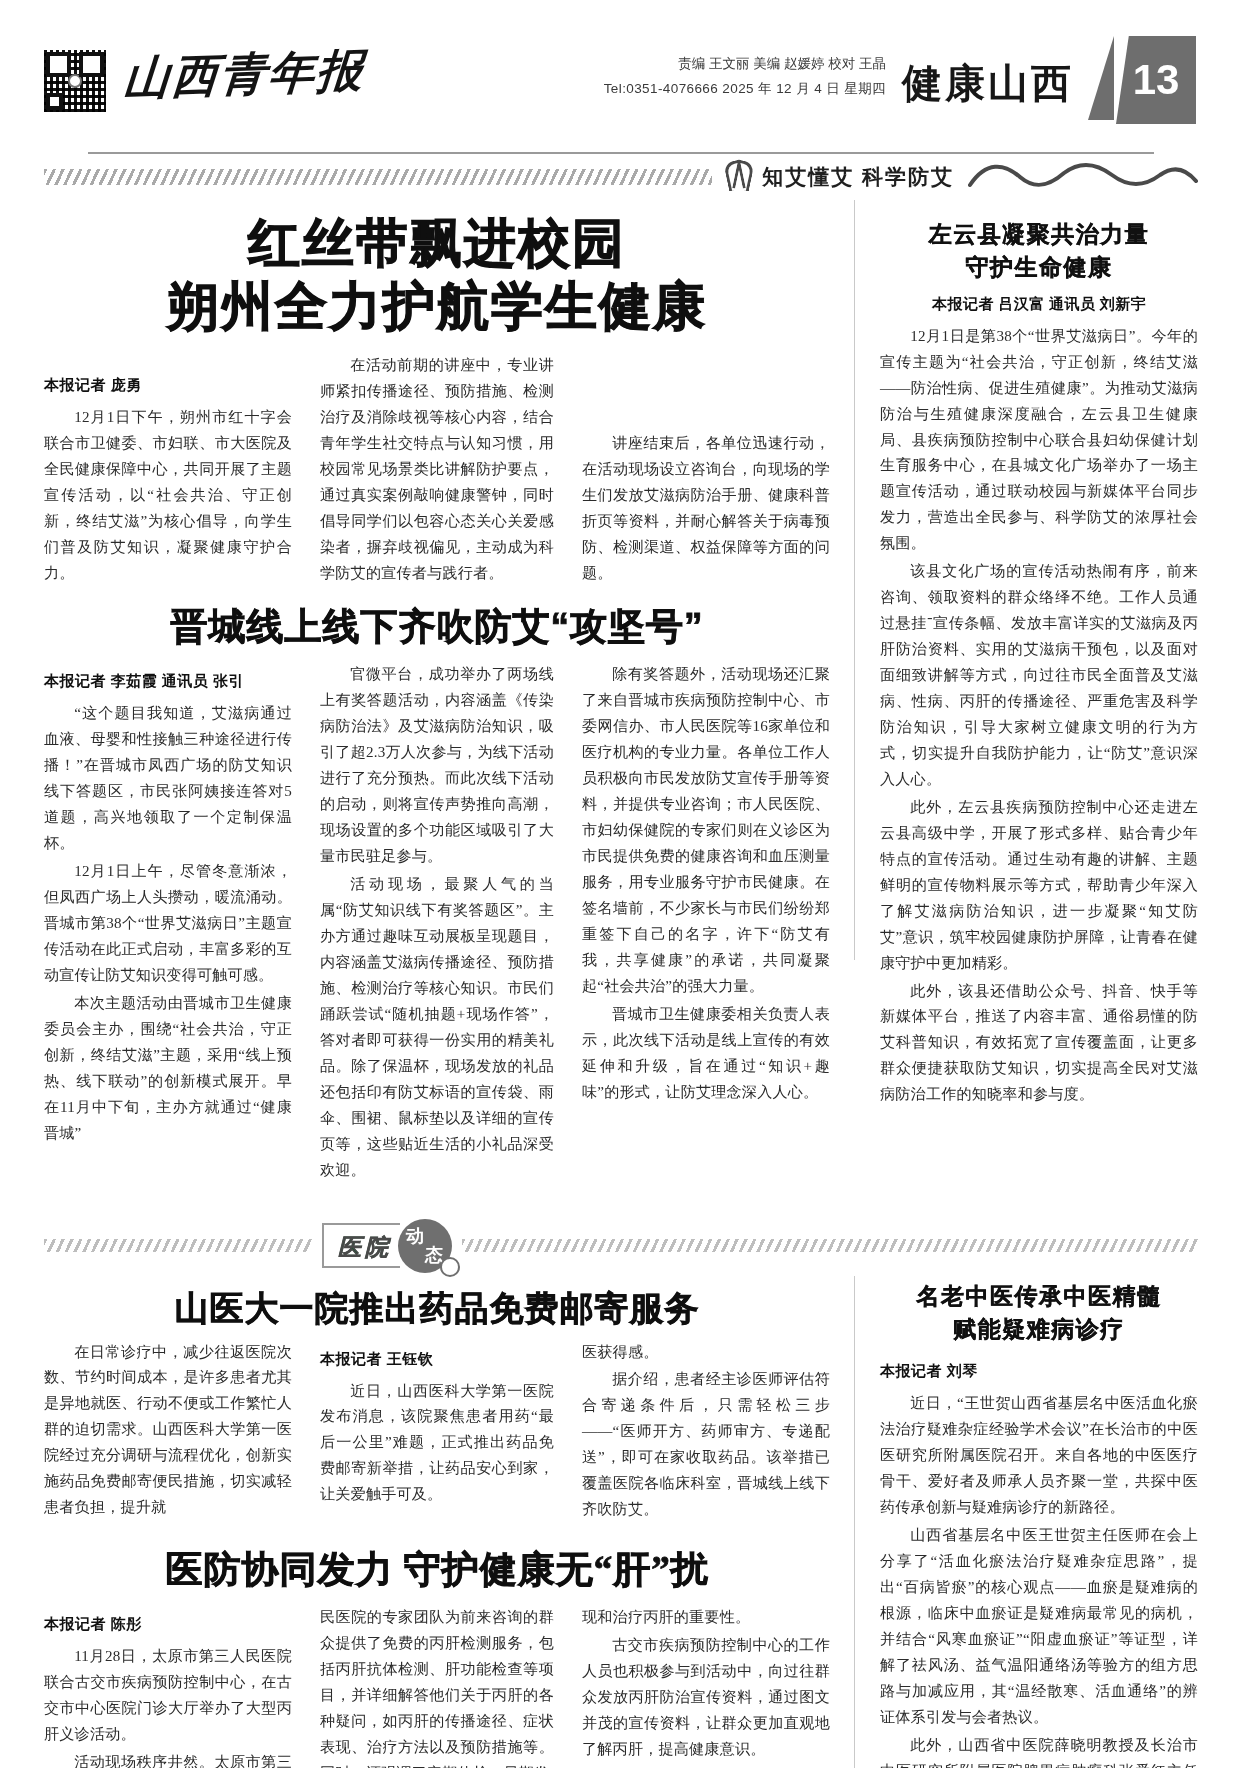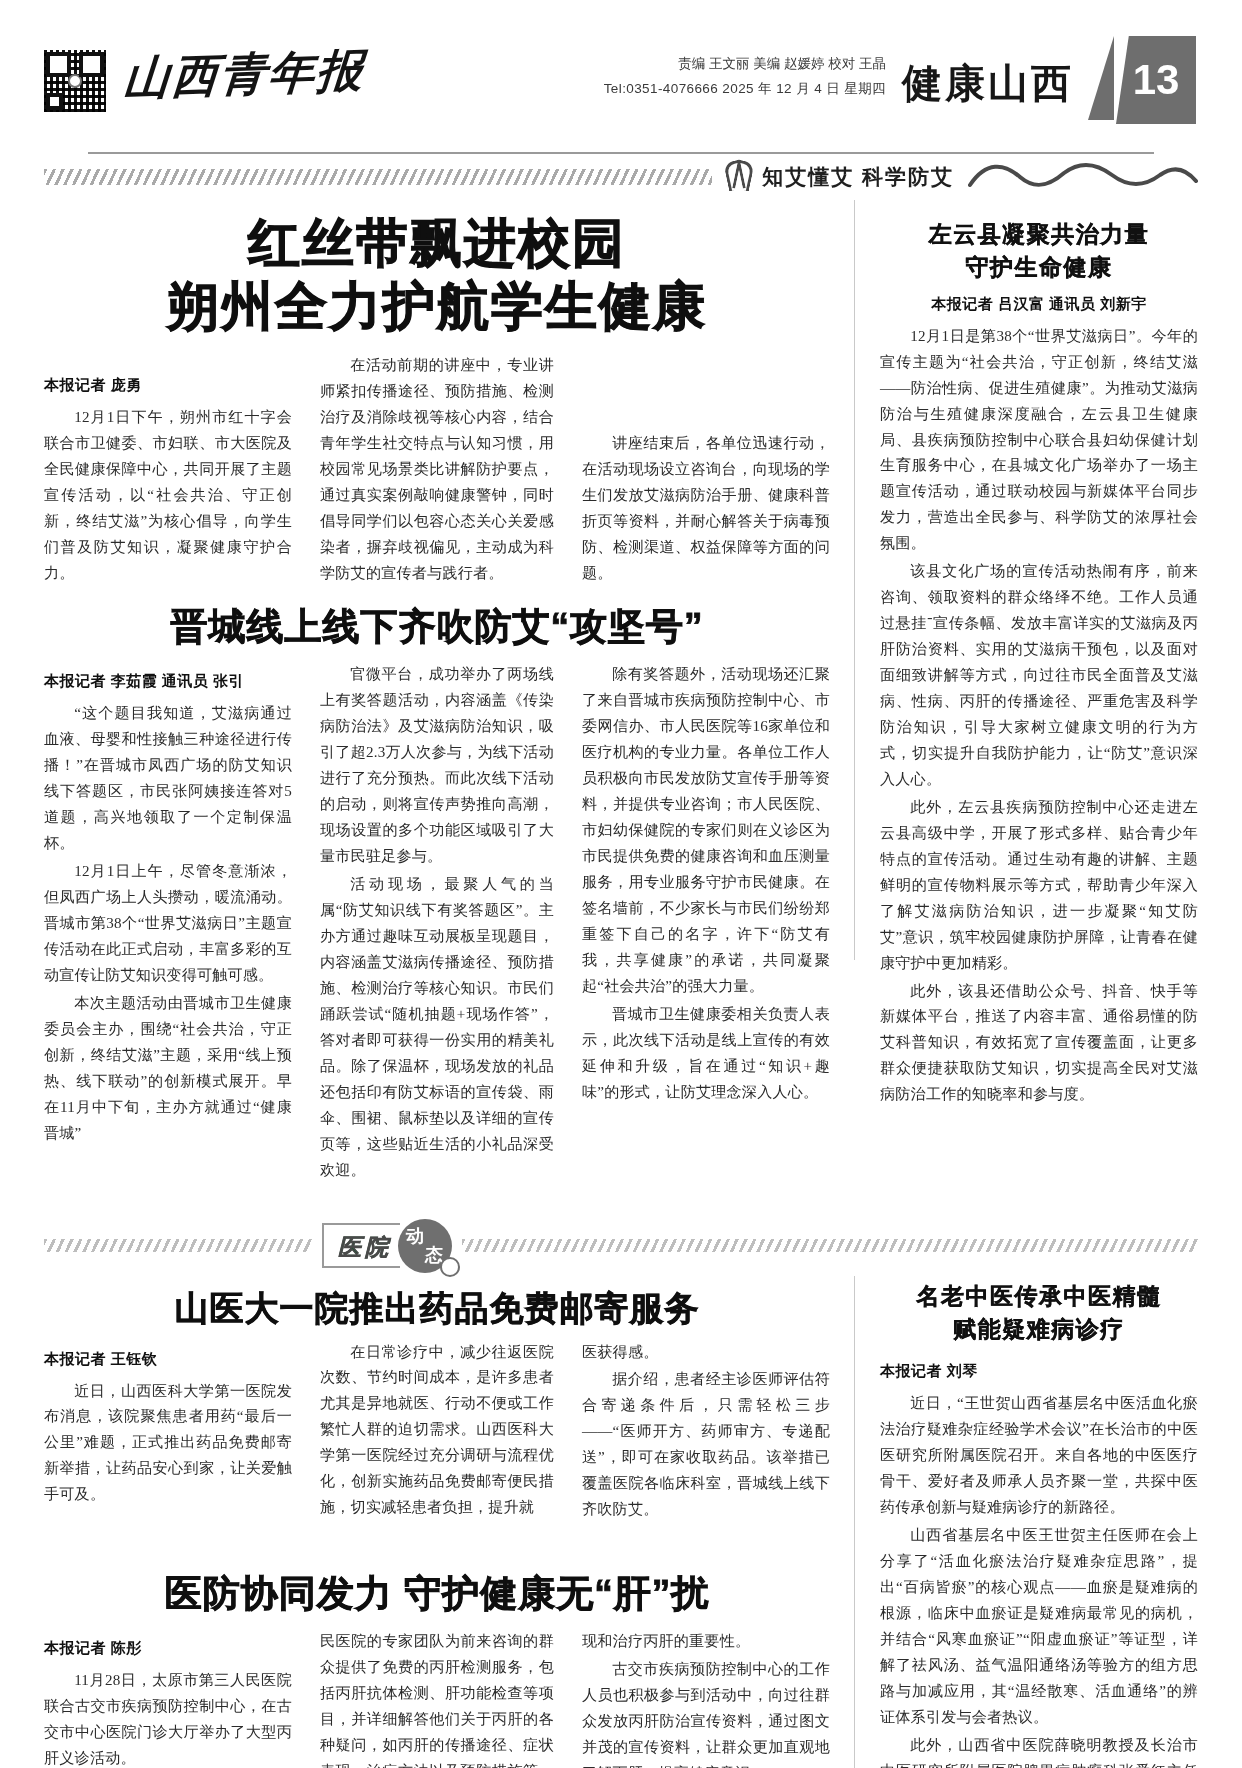--- a/index.html
+++ b/index.html
@@ -223,21 +223,21 @@
     -webkit-text-stroke:0.4px #111;
   }
   .byline {
     font-family:"Liberation Sans", sans-serif;
     font-weight:700;
     font-size: 15px;
     letter-spacing: .5px;
     color:#111;
     margin: 10px 0 10px 0;
   }
-  .byline.center { text-align:center; }
+  .byline.center { text-align:center;font-family:Liberation Serif, serif; }
 
   .cols { display:flex; gap:0; }
   .col { padding: 0 14px; }
   .col:first-child { padding-left:0; }
   .col:last-child { padding-right:0; }
 
   p.body {
     font-family: "Liberation Serif", "DejaVu Serif", serif;
     font-size: 15.1px;
     line-height: 1.72;
@@ -359,33 +359,33 @@
 
   <div class="content" style="margin-top:4px;">
     <div class="divider-v" style="left:810px; top:0; height:700px;"></div>
 
     <div class="cols">
       <div style="width:810px; padding-right:24px;">
 
         <h2 class="headline-3">山医大一院推出药品免费邮寄服务</h2>
         <div class="cols">
           <div class="col" style="width:262px;">
+            <p class="body">在日常诊疗中，减少往返医院次数、节约时间成本，是许多患者尤其是异地就医、行动不便或工作繁忙人群的迫切需求。山西医科大学第一医院经过充分调研与流程优化，创新实施药品免费邮寄便民措施，切实减轻患者负担，提升就</p>
+          </div>
+          <div class="col" style="width:262px;">
             <div class="byline">本报记者  王钰钦</div>
             <p class="body">近日，山西医科大学第一医院发布消息，该院聚焦患者用药“最后一公里”难题，正式推出药品免费邮寄新举措，让药品安心到家，让关爱触手可及。</p>
           </div>
           <div class="col" style="width:262px;">
-            <p class="body">在日常诊疗中，减少往返医院次数、节约时间成本，是许多患者尤其是异地就医、行动不便或工作繁忙人群的迫切需求。山西医科大学第一医院经过充分调研与流程优化，创新实施药品免费邮寄便民措施，切实减轻患者负担，提升就</p>
-          </div>
-          <div class="col" style="width:262px;">
             <p class="body" style="text-indent:0;">医获得感。</p>
             <p class="body">据介绍，患者经主诊医师评估符合寄递条件后，只需轻松三步——“医师开方、药师审方、专递配送”，即可在家收取药品。该举措已覆盖医院各临床科室，晋城线上线下齐吹防艾。</p>
           </div>
         </div>
 
-        <h2 class="headline-2" style="margin-top:44px;">医防协同发力  守护健康无“肝”扰</h2>
+        <h2 class="headline-2" style="margin-top:20px;font-family:Liberation Serif, serif;">医防协同发力  守护健康无“肝”扰</h2>
         <div class="cols">
           <div class="col" style="width:262px;">
             <div class="byline">本报记者  陈彤</div>
             <p class="body">11月28日，太原市第三人民医院联合古交市疾病预防控制中心，在古交市中心医院门诊大厅举办了大型丙肝义诊活动。</p>
             <p class="body">活动现场秩序井然。太原市第三人</p>
           </div>
           <div class="col" style="width:262px;">
             <p class="body" style="text-indent:0;">民医院的专家团队为前来咨询的群众提供了免费的丙肝检测服务，包括丙肝抗体检测、肝功能检查等项目，并详细解答他们关于丙肝的各种疑问，如丙肝的传播途径、症状表现、治疗方法以及预防措施等。同时，还强调了定期体检、早期发</p>
           </div>
           <div class="col" style="width:262px;">

